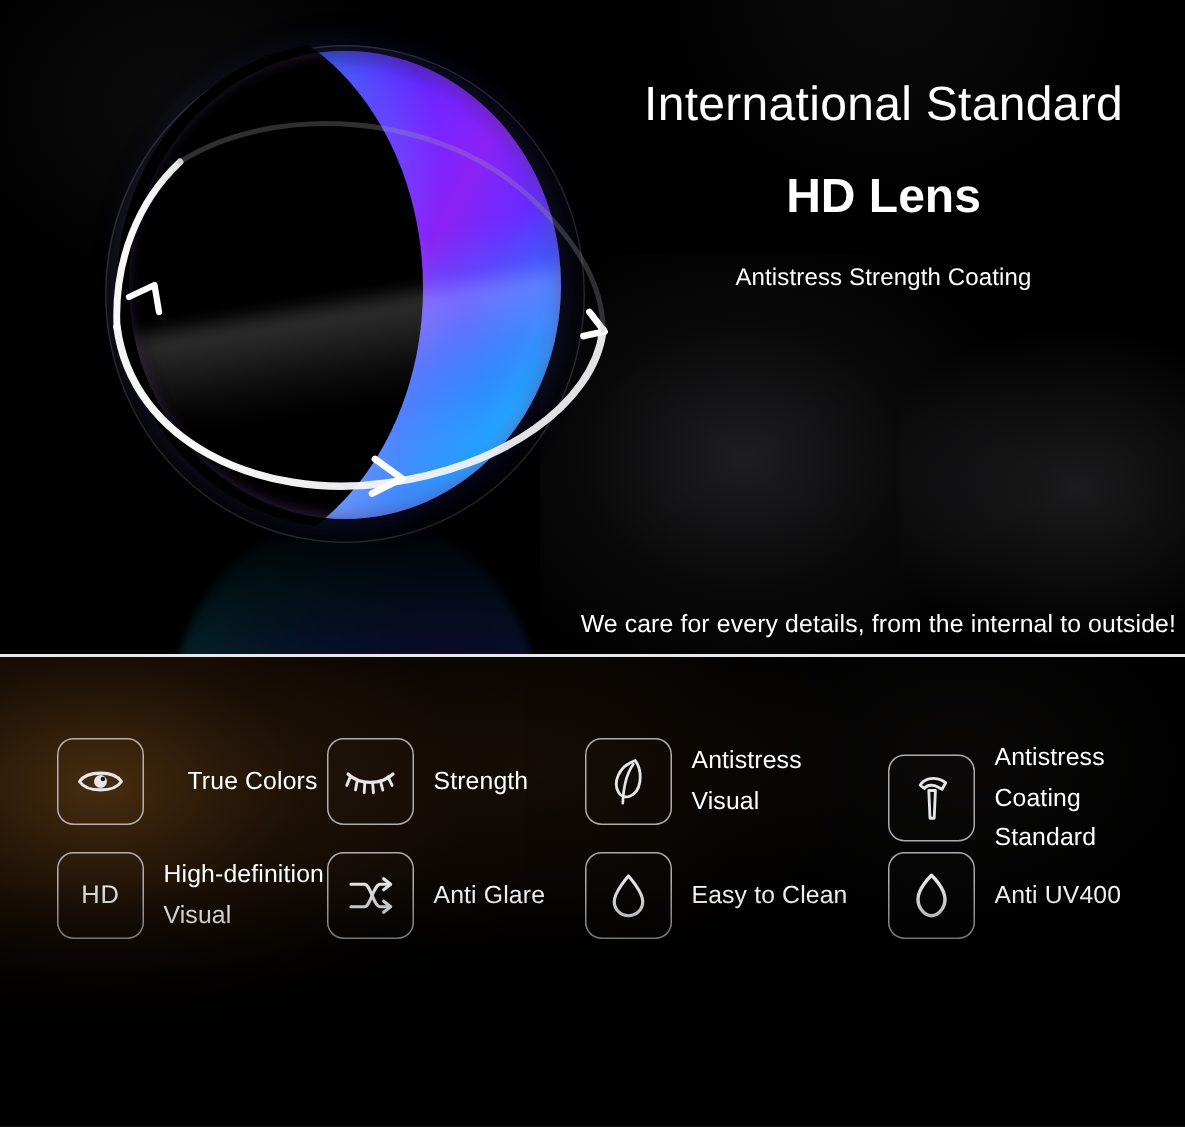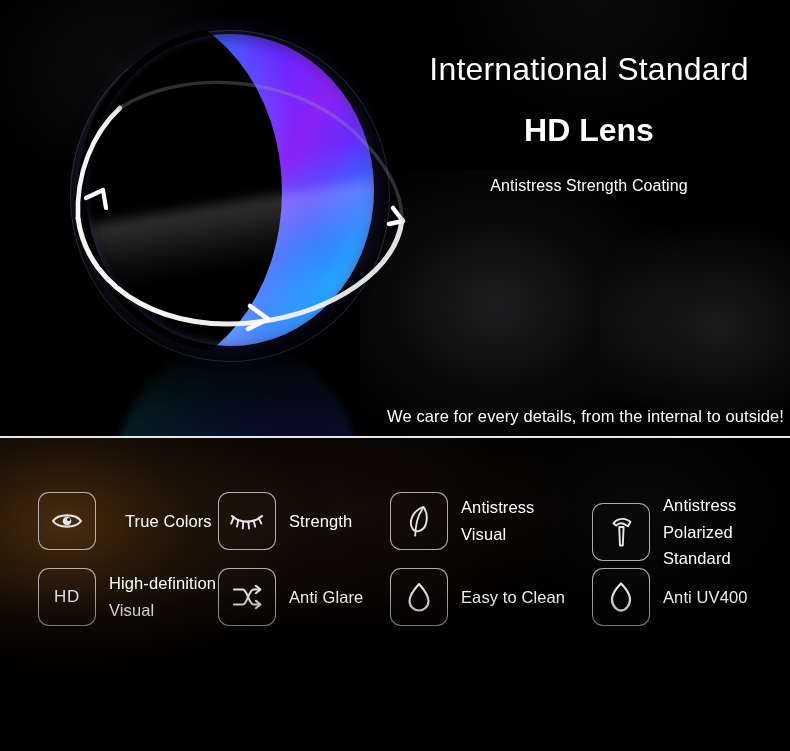--- a/index.html
+++ b/index.html
@@ -228,21 +228,21 @@
 
       <div class="feat" style="left:592px;top:54px;justify-content:space-between;">
         <div class="ficon">
           <svg width="28" height="34" viewBox="0 0 28 34">
             <path d="M6.5 8.5 C8.5 4.5, 15 2.5, 20.5 5 L23.5 6.8 L21 11.2 L18.2 9.6 C15.2 8, 11.4 8, 9.2 10.6 Z" fill="none" stroke="#e6e6e8" stroke-width="1.9" stroke-linejoin="round"></path>
             <path d="M12.2 12 L16.6 12 L15.8 30.5 L13 30.5 Z" fill="none" stroke="#e6e6e8" stroke-width="1.9" stroke-linejoin="round"></path>
           </svg>
         </div>
         <div class="flabel">
           <span class="ln">Antistress</span>
-          <span class="ln">Polarized</span>
+          <span class="ln">Coating</span>
           <span class="ln">Standard</span>
         </div>
       </div>
 
       <div class="feat" style="left:38px;top:130px;">
         <div class="ficon">
           <span class="hd">HD</span>
         </div>
         <div class="flabel">
           <span class="ln">High-definition</span>

